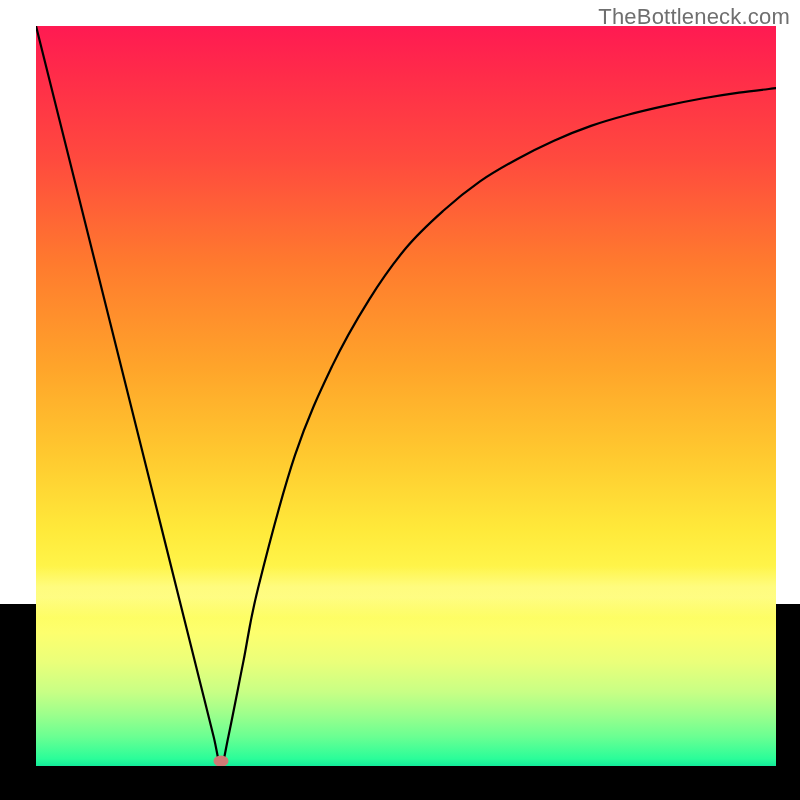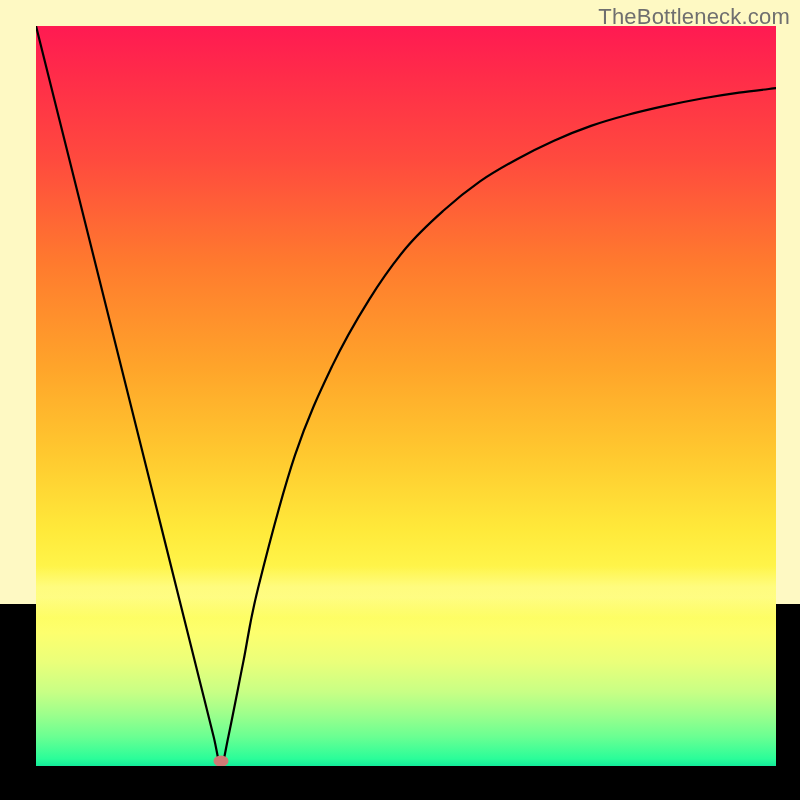--- a/index.html
+++ b/index.html
@@ -8,21 +8,21 @@
     width: 800px;
     height: 800px;
     background: #000;
     font-family: Arial, Helvetica, sans-serif;
     overflow: hidden;
   }
   .canvas {
     position: relative;
     width: 800px;
     height: 604px;
-    background: #fef9c3;
+    background: #ffffff;
   }
   .plot-area {
     position: absolute;
     left: 36px;
     top: 26px;
     width: 740px;
     height: 740px;
     overflow: hidden;
   }
   .gradient-bg {

